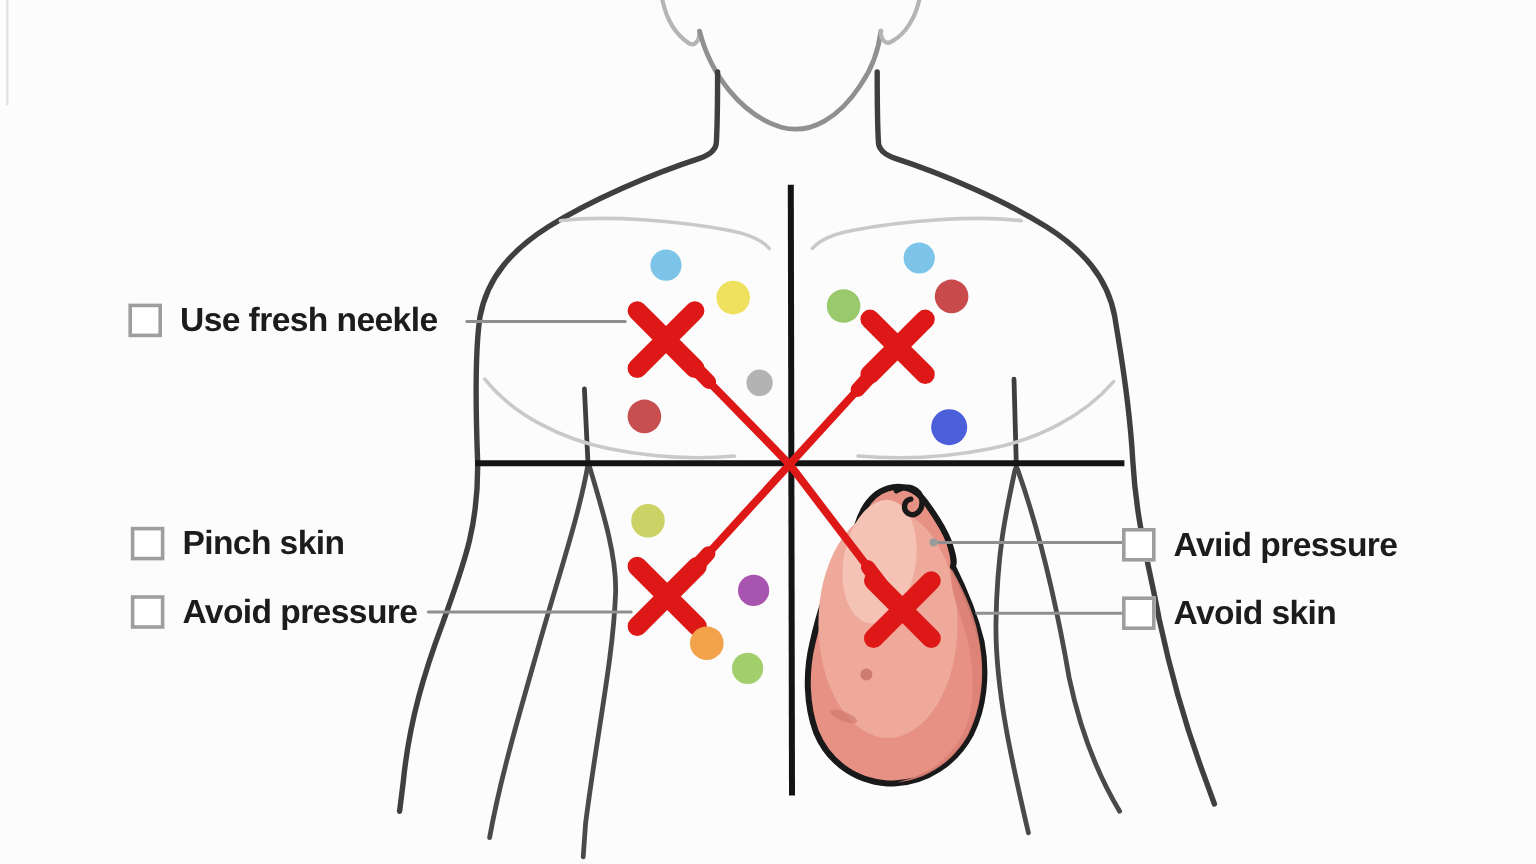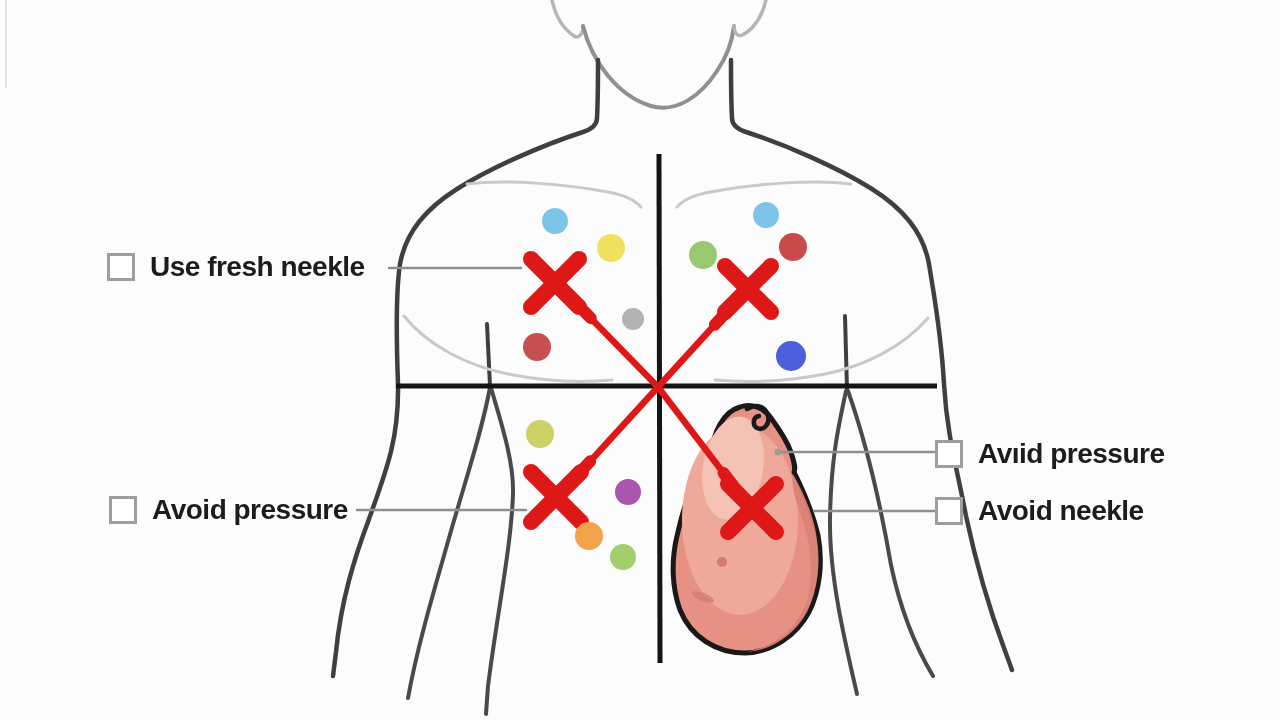--- a/index.html
+++ b/index.html
@@ -121,26 +121,30 @@
         <circle cx="628" cy="492" r="13" fill="#a855b0"></circle>
         <circle cx="589" cy="536" r="14" fill="#f2a24a"></circle>
         <circle cx="623" cy="557" r="13" fill="#a2cf6b"></circle>
       </g>
   </svg>
 
   <div class="label-row row-use">
     <span class="checkbox"></span>
     <span>Use fresh neekle</span>
   </div>
+  <div class="label-row row-pinch">
+    <span class="checkbox"></span>
+    <span>Pinch skin</span>
+  </div>
   <div class="label-row row-hold">
     <span class="checkbox"></span>
     <span>Avoid pressure</span>
   </div>
   <div class="label-row row-avoidp">
     <span class="checkbox"></span>
     <span>Avıid pressure</span>
   </div>
   <div class="label-row row-avoidl">
     <span class="checkbox"></span>
-    <span>Avoid neekle</span>
+    <span>Avoid skin</span>
   </div>
 
 </div>
 
 </body></html>

